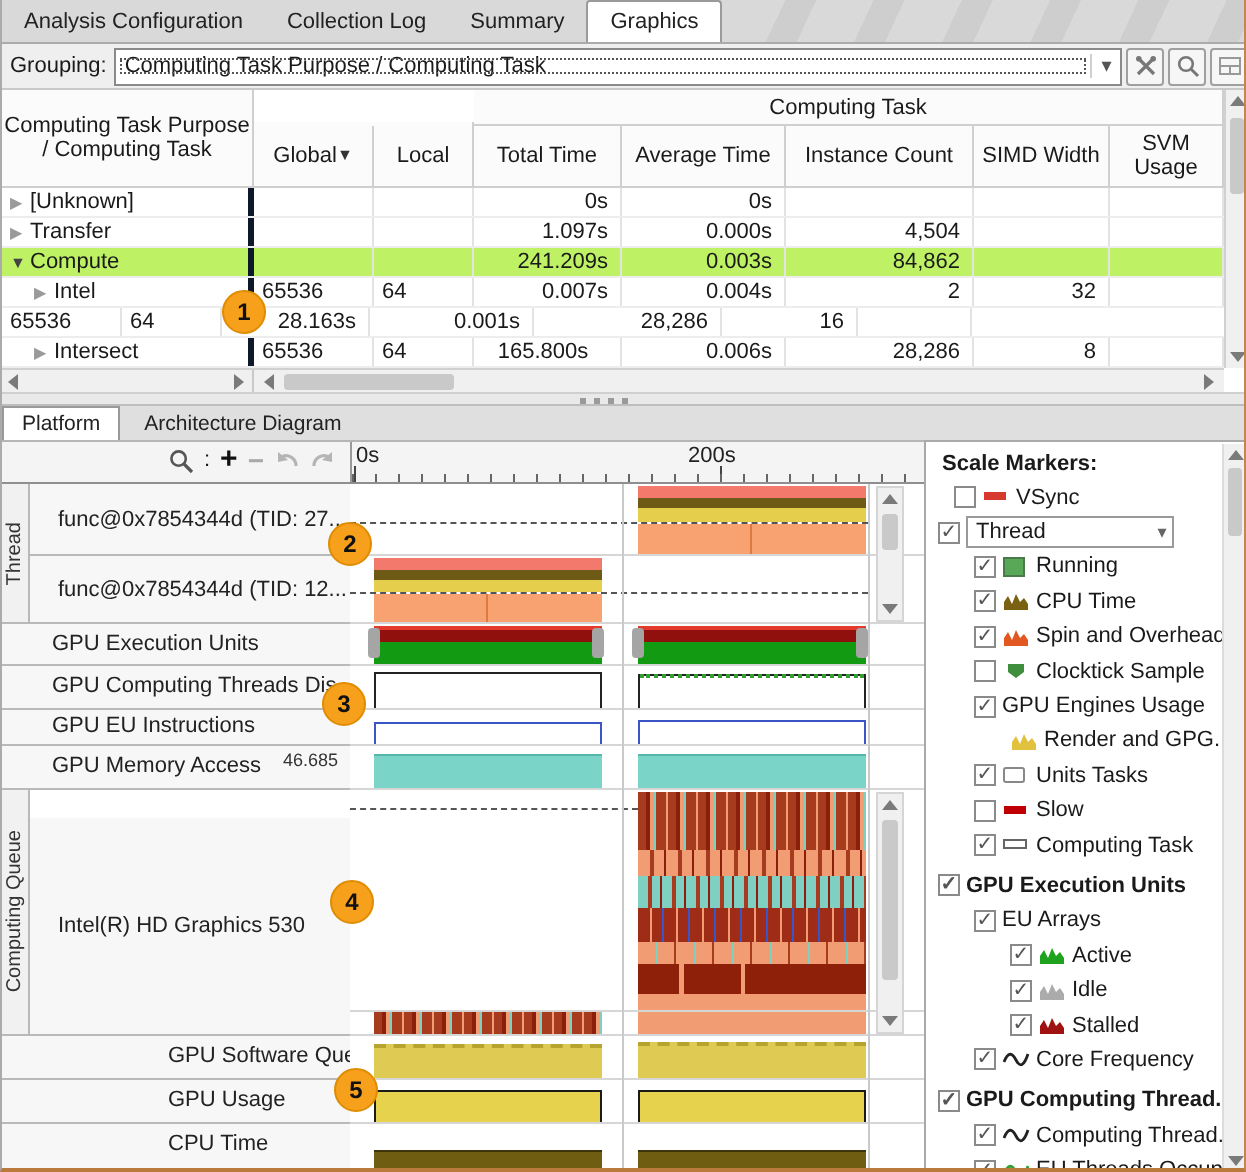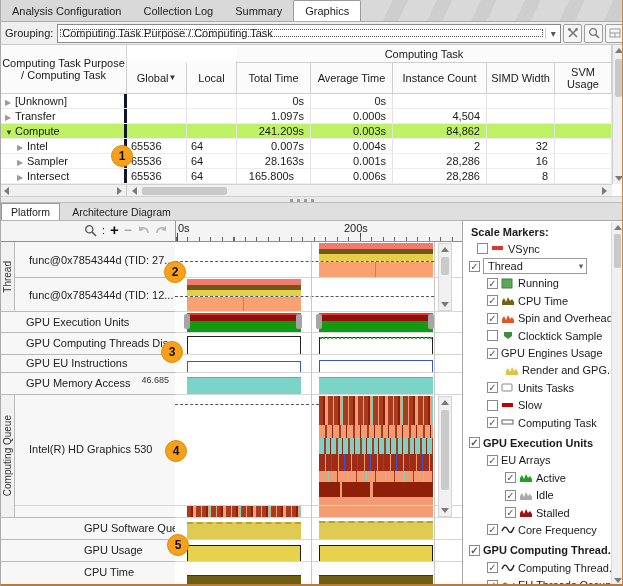--- a/index.html
+++ b/index.html
@@ -210,21 +210,20 @@
         <div class="tcell name" style="width: 126px; padding-left: 16px;"><span class="exp">▶</span><span>Intel</span></div>
         <div class="tcell" style="width: 60px; padding-left: 4px;">65536</div>
         <div class="tcell" style="width: 50px; padding-left: 4px;">64</div>
         <div class="tcell num" style="width: 74px;">0.007s</div>
         <div class="tcell num" style="width: 82px;">0.004s</div>
         <div class="tcell num" style="width: 94px;">2</div>
         <div class="tcell num" style="width: 68px;">32</div>
         <div class="tcell num" style="width: 57px;"></div>
       </div>
       <div class="trow">
-        <div class="tcell name" style="width: 126px; padding-left: 16px;"><span class="exp">▶</span><span>Sampler</span></div>
         <div class="tcell" style="width: 60px; padding-left: 4px;">65536</div>
         <div class="tcell" style="width: 50px; padding-left: 4px;">64</div>
         <div class="tcell num" style="width: 74px;">28.163s</div>
         <div class="tcell num" style="width: 82px;">0.001s</div>
         <div class="tcell num" style="width: 94px;">28,286</div>
         <div class="tcell num" style="width: 68px;">16</div>
         <div class="tcell num" style="width: 57px;"></div>
       </div>
       <div class="trow">
         <div class="tcell name" style="width: 126px; padding-left: 16px;"><span class="exp">▶</span><span>Intersect</span></div>
@@ -312,21 +311,21 @@
 <div class="abs lbl" style="left:0;top:355px;width:174px;height:18px;padding:2px 0 0 25px">
   <span>GPU EU Instructions</span>
 </div>
 <div class="abs lbl" style="left:0;top:373px;width:174px;height:22px;padding:4px 0 0 25px">
   <span>GPU Memory Access</span>
   <span class="small" style="position:absolute;right:6px;top:2px">46.685</span>
 </div>
 <div class="abs strip" style="left:0;top:395px;width:14px;height:123px">
   <span class="vlabel">Computing Queue</span>
 </div>
-<div class="abs lbl" style="left:14px;top:395px;width:160px;height:111px;padding:48px 0 0 14px;border-bottom:1px solid #d6d6d6">
+<div class="abs lbl" style="left:14px;top:409px;width:160px;height:111px;padding:48px 0 0 14px;border-bottom:1px solid #d6d6d6">
   <span>Intel(R) HD Graphics 530</span>
 </div>
 <div class="abs lbl" style="left:14px;top:506px;width:160px;height:12px"></div>
 <div class="abs lbl" style="left:0;top:518px;width:174px;height:22px;padding:4px 0 0 83px">
   <span>GPU Software Queue</span>
 </div>
 <div class="abs lbl" style="left:0;top:540px;width:174px;height:22px;padding:4px 0 0 83px">
   <span>GPU Usage</span>
 </div>
 <div class="abs lbl" style="left:0;top:562px;width:174px;height:24px;padding:4px 0 0 83px;border-bottom:none">

